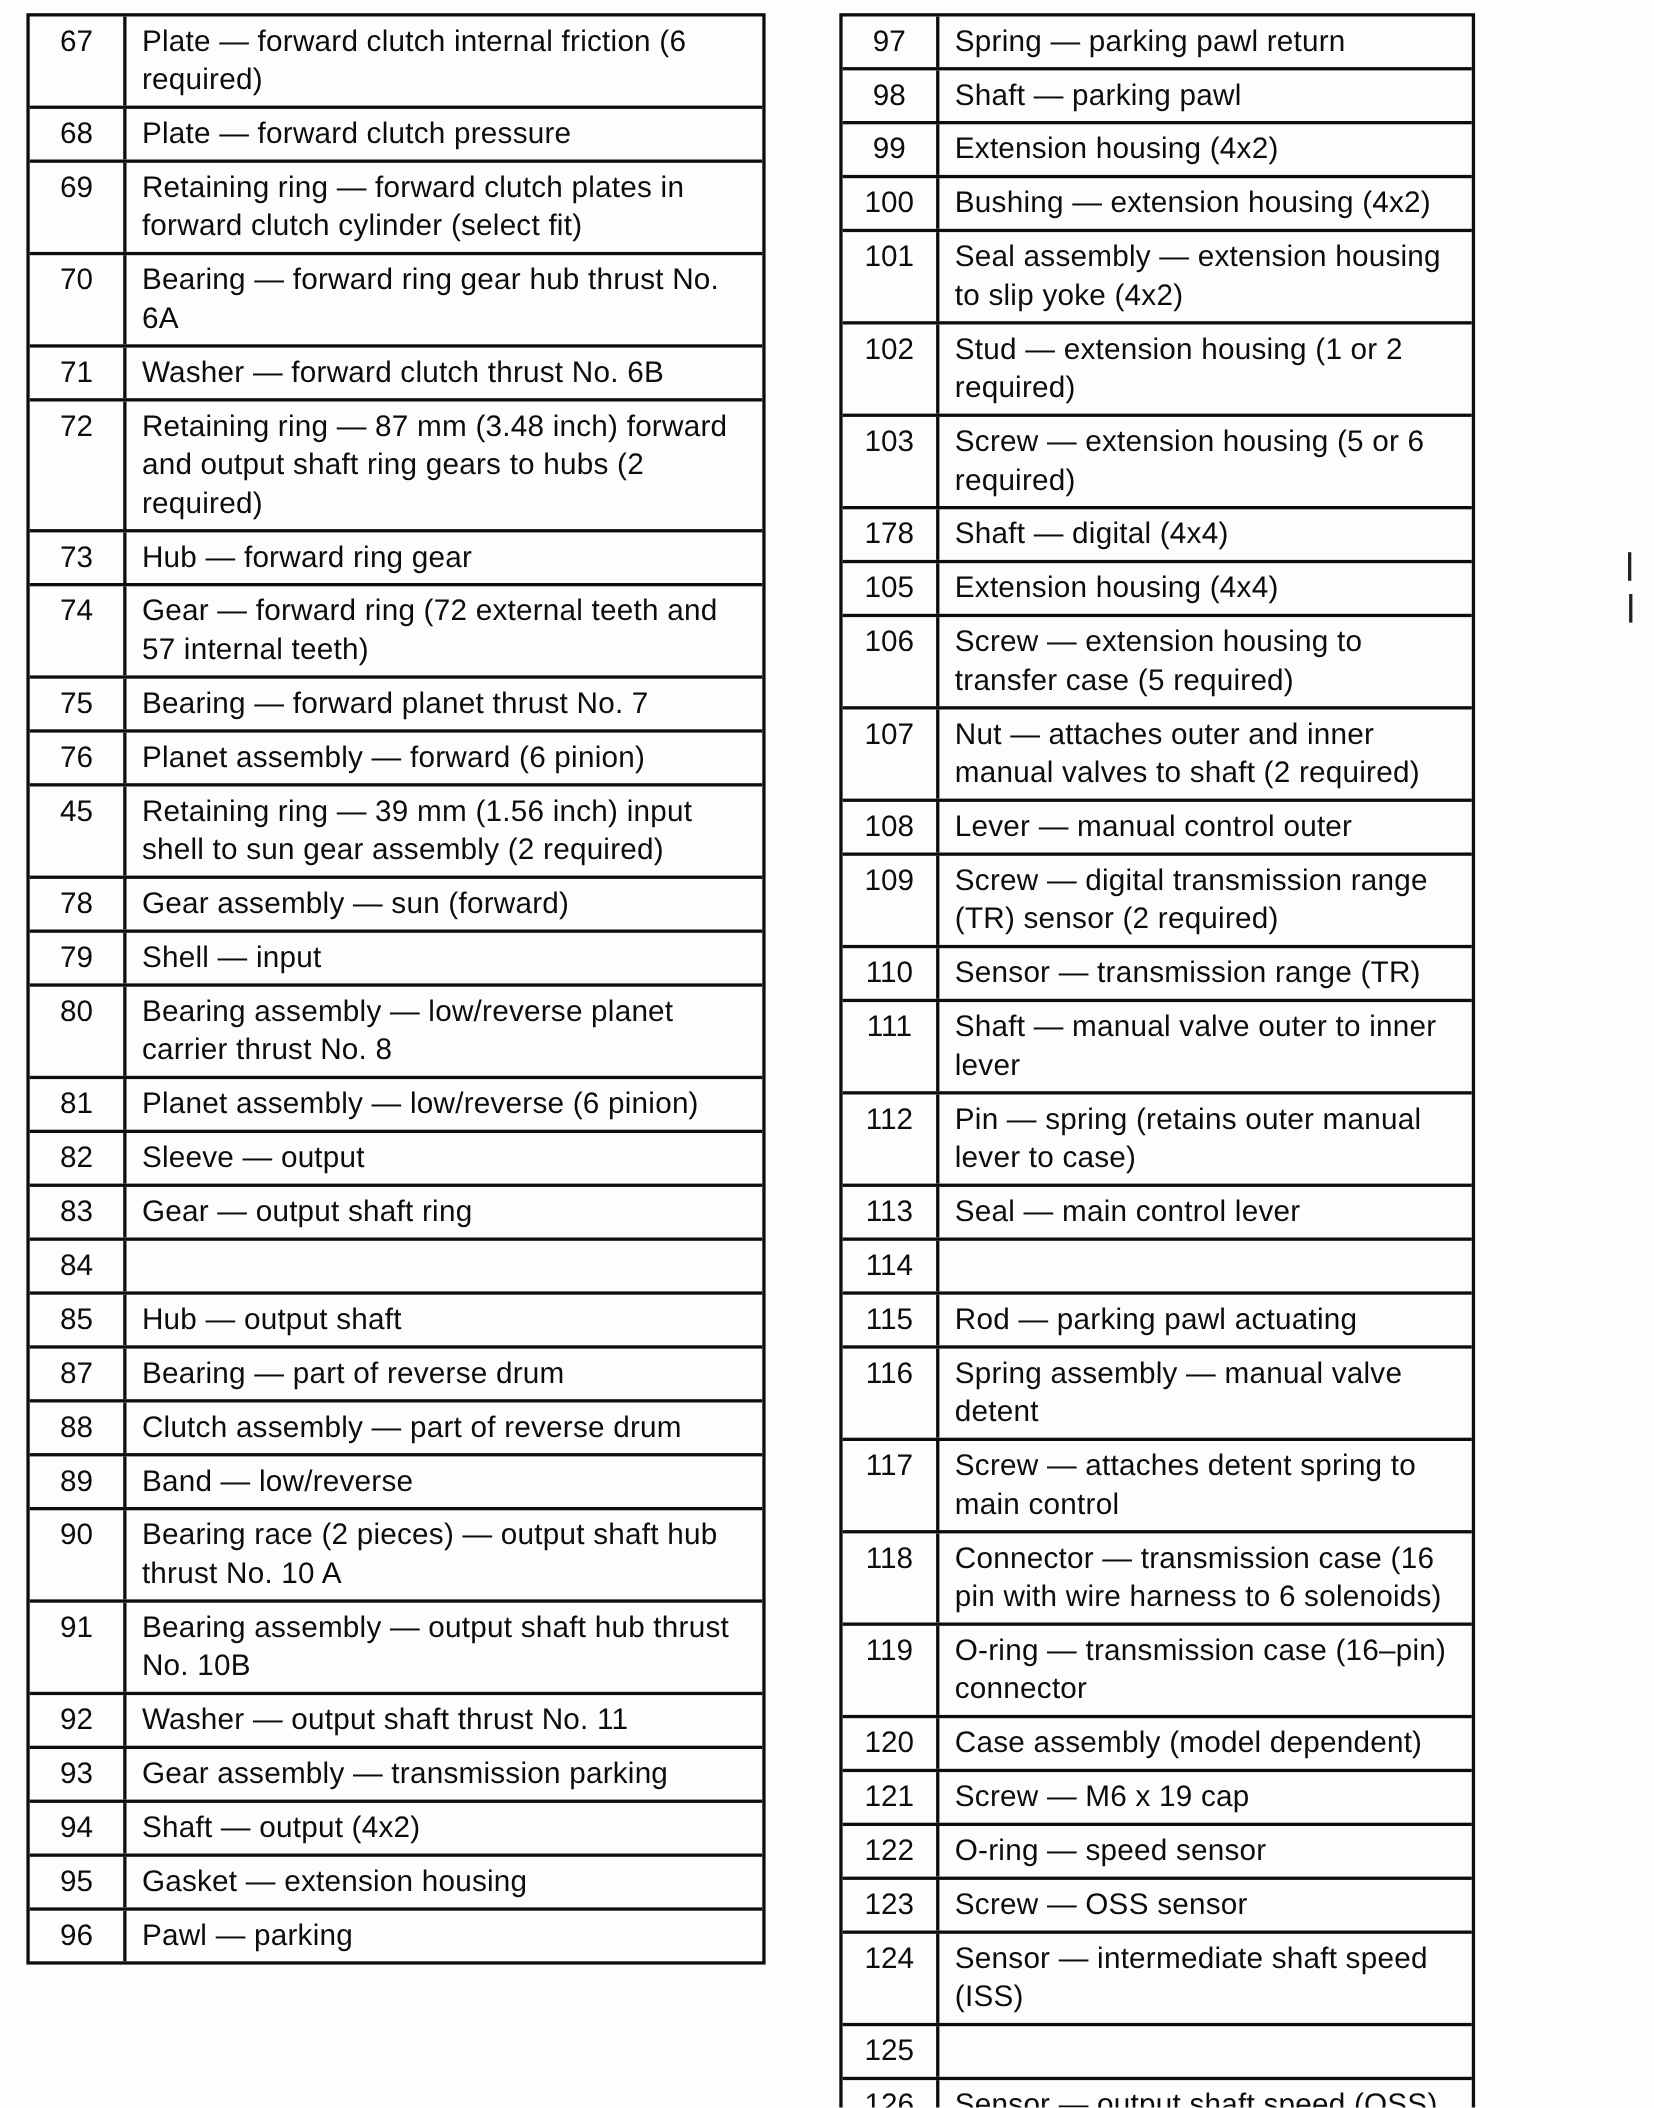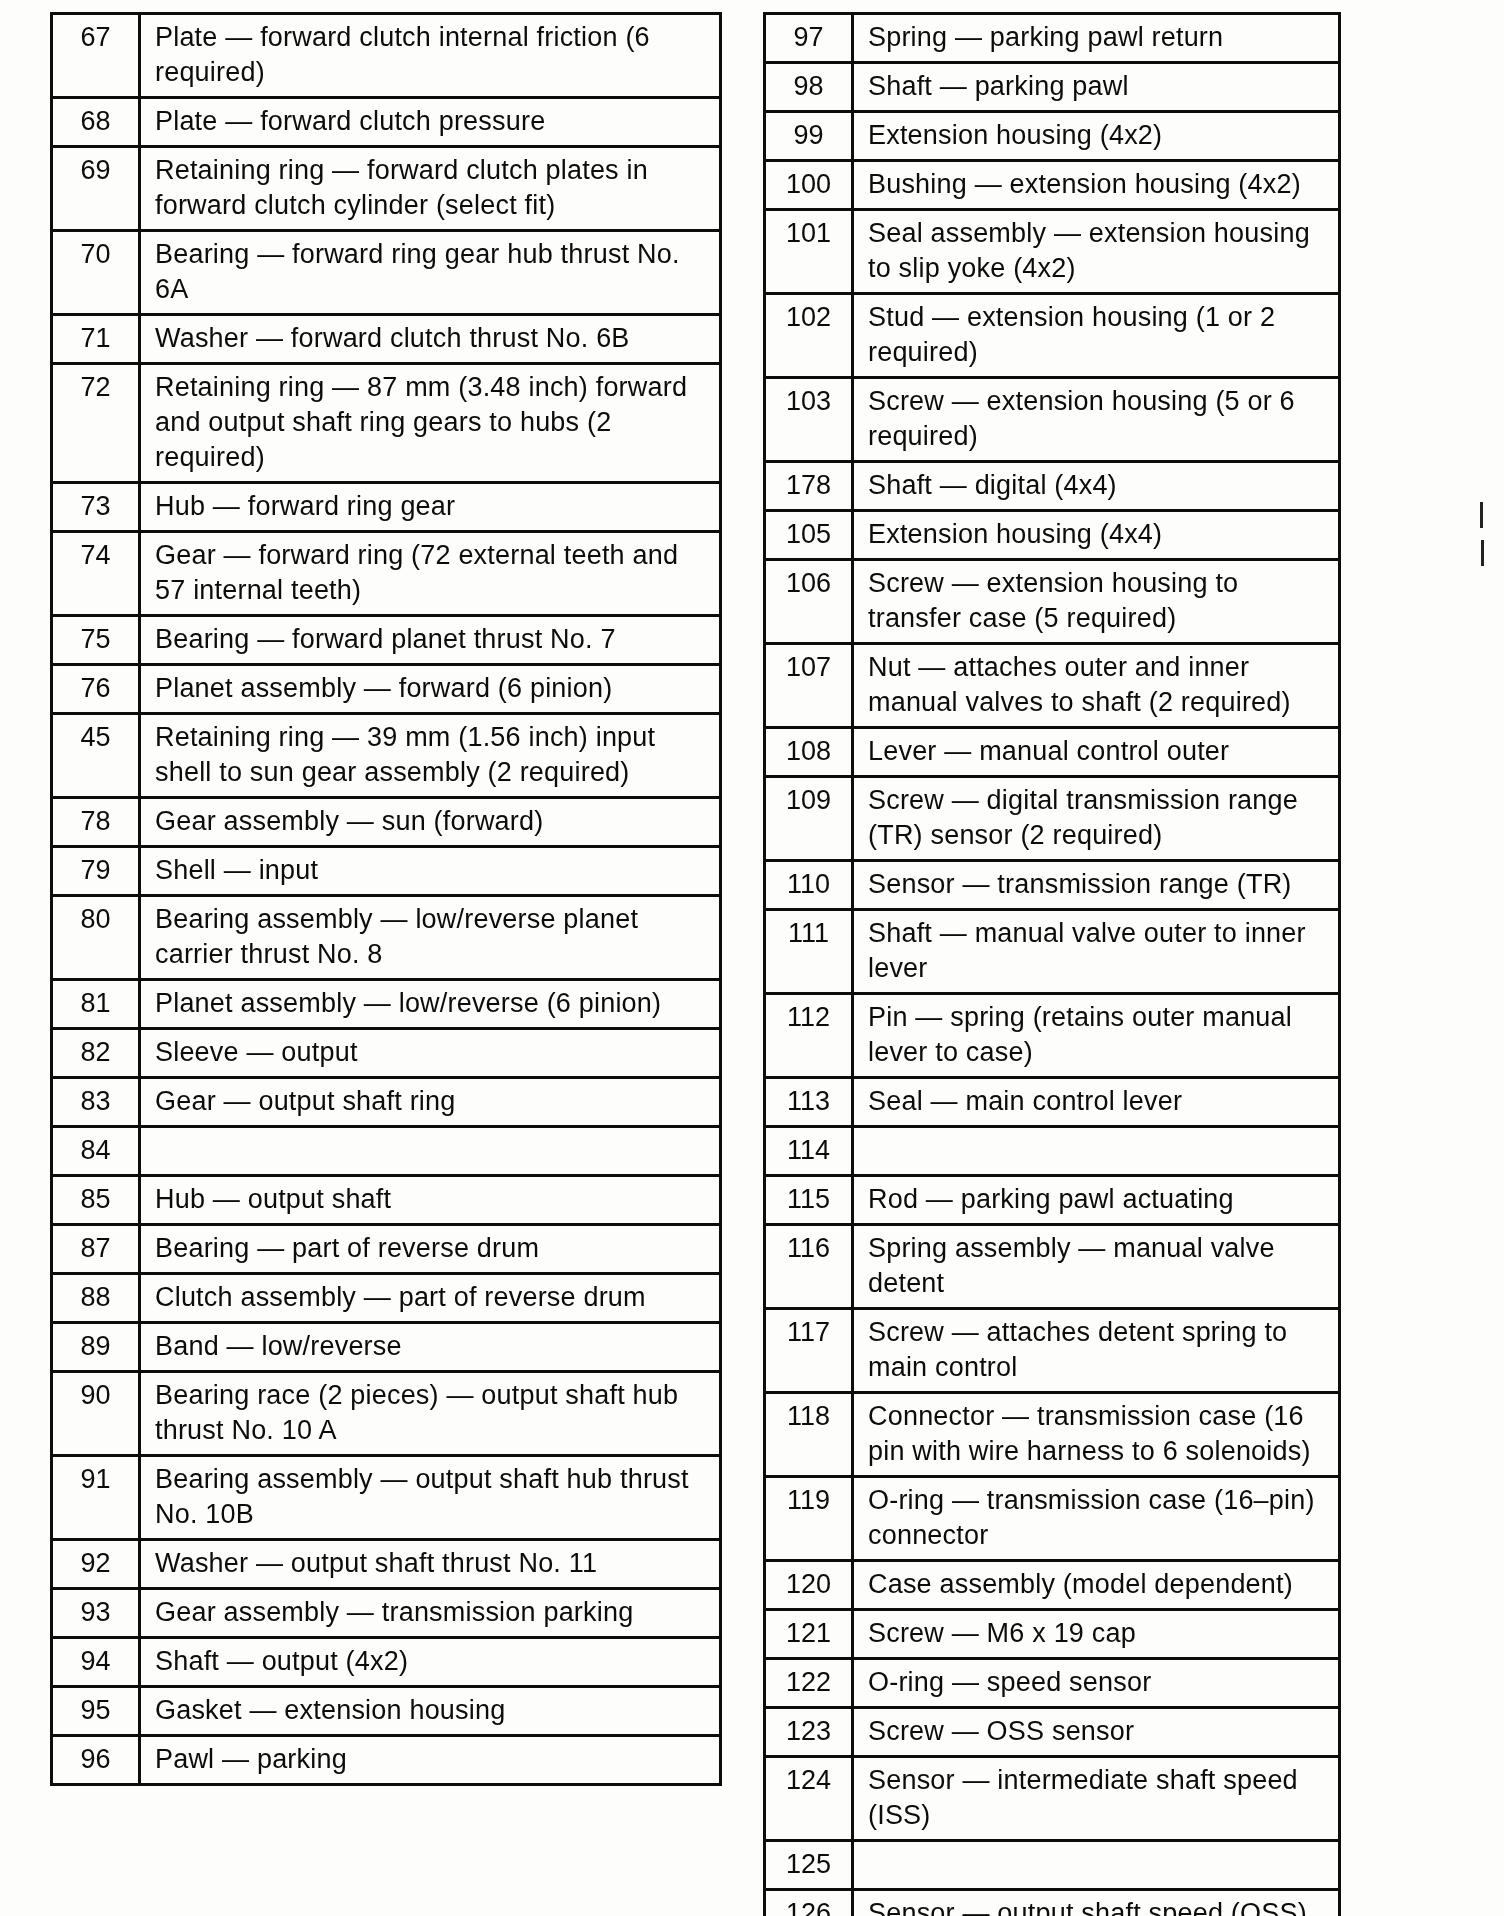--- a/index.html
+++ b/index.html
@@ -20,21 +20,21 @@
     inset: 0;
     background: #fdfdfc;
   }
   .parts-table {
     position: absolute;
     top: 12px;
     border: 3px solid #0d0d0d;
     background: #fdfdfc;
     box-sizing: border-box;
   }
-  .parts-table.left  { left: 50px;  width: 672px; }
+  .parts-table.left  { left: 24px;  width: 672px; }
   .parts-table.right { left: 763px; width: 578px; }
   .row {
     display: flex;
     border-top: 3px solid #0d0d0d;
     align-items: stretch;
   }
   .row:first-child { border-top: none; }
   .num {
     flex: 0 0 88px;
     border-right: 3px solid #0d0d0d;

